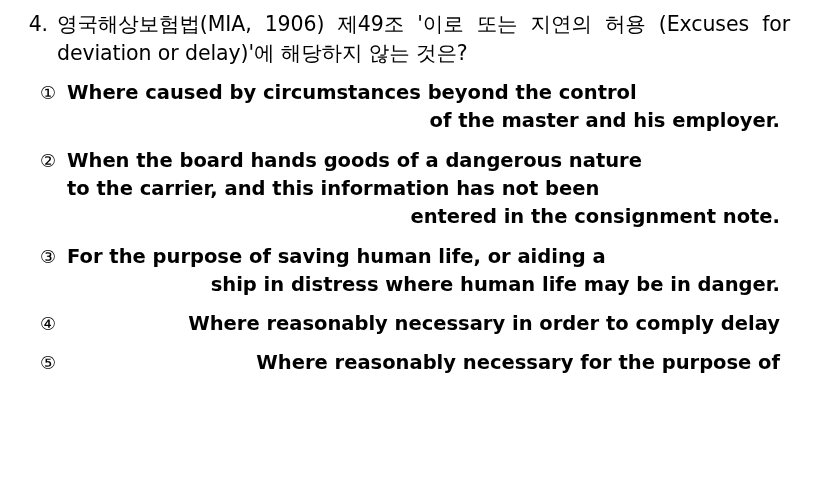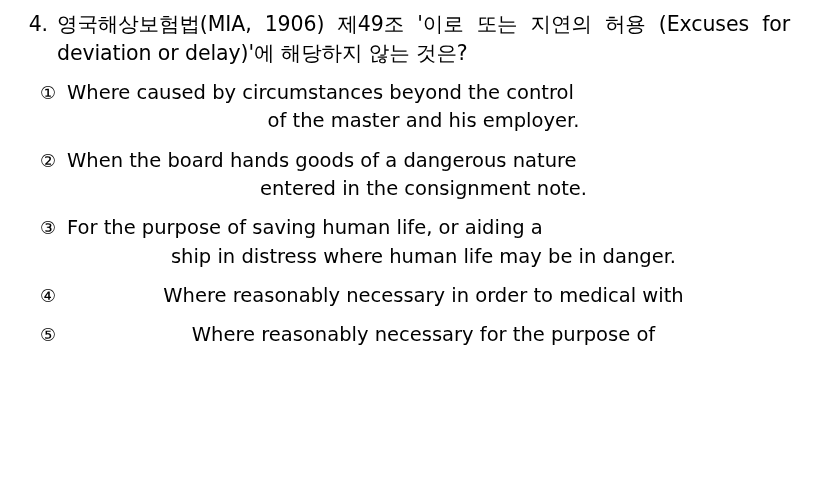--- a/index.html
+++ b/index.html
@@ -59,23 +59,24 @@
     line-height: 1.55;
   }
   .c-text {
     flex: 1 1 auto;
     text-align: justify;
     text-justify: inter-word;
     padding-right: 32px;
   }
   .c-text > span {
     display: block;
+    font-weight: bold;
   }
   .c-text > span:last-child {
-    text-align: center;
+    text-align: right;
   }
 </style>
 </head>
 <body>
 
 <div class="page">
 
   <div class="question">
     <div class="q-number">4.</div>
     <div class="q-text">
@@ -91,36 +92,37 @@
       <div class="c-text">
         <span>Where caused by circumstances beyond the control</span>
         <span>of the master and his employer.</span>
       </div>
     </div>
 
     <div class="choice">
       <div class="c-marker">②</div>
       <div class="c-text">
         <span>When the board hands goods of a dangerous nature</span>
+        <span>to the carrier, and this information has not been</span>
         <span>entered in the consignment note.</span>
       </div>
     </div>
 
     <div class="choice">
       <div class="c-marker">③</div>
       <div class="c-text">
         <span>For the purpose of saving human life, or aiding a</span>
         <span>ship in distress where human life may be in danger.</span>
       </div>
     </div>
 
     <div class="choice">
       <div class="c-marker">④</div>
       <div class="c-text">
-        <span>Where reasonably necessary in order to medical with</span>
+        <span>Where reasonably necessary in order to comply delay</span>
       </div>
     </div>
 
     <div class="choice">
       <div class="c-marker">⑤</div>
       <div class="c-text">
         <span>Where reasonably necessary for the purpose of</span>
       </div>
     </div>
 

